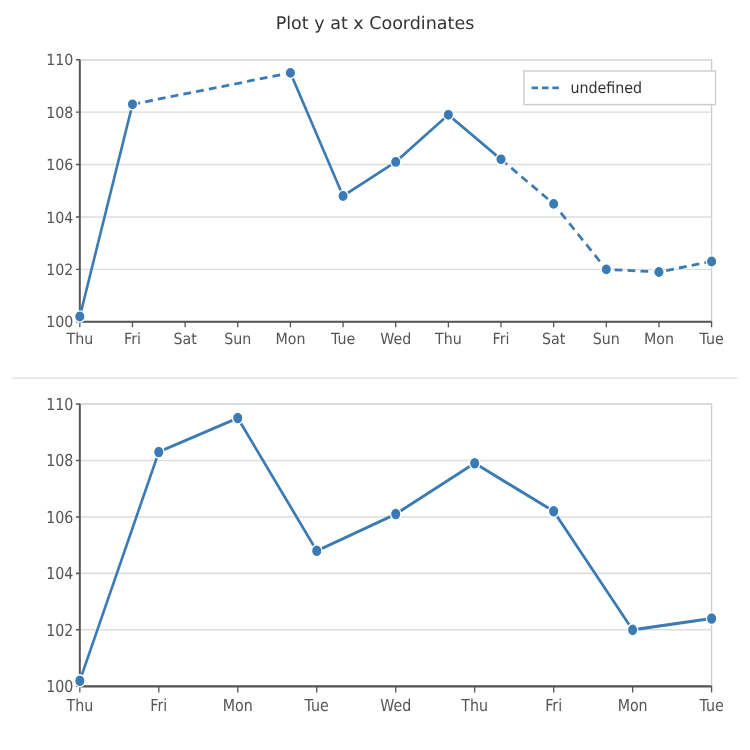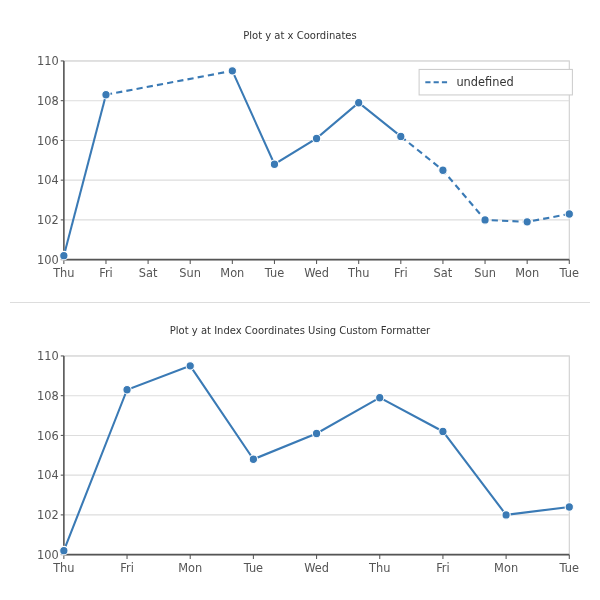--- a/index.html
+++ b/index.html
@@ -17,24 +17,24 @@
       flex-direction: column;
       padding: 10px 10px 5px 10px;
     }
     .chart-section {
       flex: 1;
       display: flex;
       flex-direction: column;
       align-items: center;
     }
     .chart-title {
-      font-size: 10px;
+      font-size: 14px;
       color: #333;
       margin-bottom: 4px;
-      margin-top: 20px;
+      margin-top: 1px;
       text-align: center;
     }
     .chart-area {
       width: 100%;
       flex: 1;
       position: relative;
     }
     svg {
       width: 100%;
       height: 100%;
@@ -120,21 +120,20 @@
           <rect x="395" y="23" width="148" height="24" fill="white" stroke="#ccc" stroke-width="1"></rect>
           <line x1="401" y1="35" x2="425" y2="35" stroke="#3a7ab5" stroke-width="2" stroke-dasharray="5,3"></line>
           <text x="431" y="39" font-size="11" fill="#333">undefined</text>
         </svg>
     </div>
   </div>
 
   <div class="divider"></div>
 
   <div class="chart-section">
-    <div class="chart-title">Plot y at Index Coordinates Using Custom Formatter</div>
     <div class="chart-area">
       <svg id="svg2" viewBox="0 0 560 240" preserveAspectRatio="none">
           <rect x="52" y="15" width="488" height="187" fill="white" stroke="#ccc" stroke-width="1"></rect>
           <line x1="52" y1="202" x2="540" y2="202" stroke="#ddd" stroke-width="1"></line>
           <text x="47" y="206" text-anchor="end" font-size="11" fill="#555">100</text>
           <line x1="49" y1="202" x2="52" y2="202" stroke="#555" stroke-width="1"></line>
           <line x1="52" y1="164.6" x2="540" y2="164.6" stroke="#ddd" stroke-width="1"></line>
           <text x="47" y="168.6" text-anchor="end" font-size="11" fill="#555">102</text>
           <line x1="49" y1="164.6" x2="52" y2="164.6" stroke="#555" stroke-width="1"></line>
           <line x1="52" y1="127.2" x2="540" y2="127.2" stroke="#ddd" stroke-width="1"></line>

